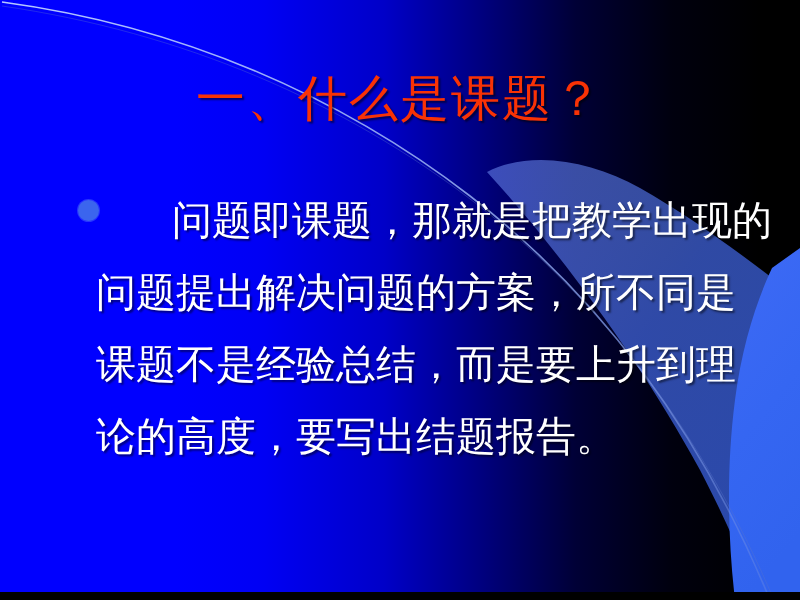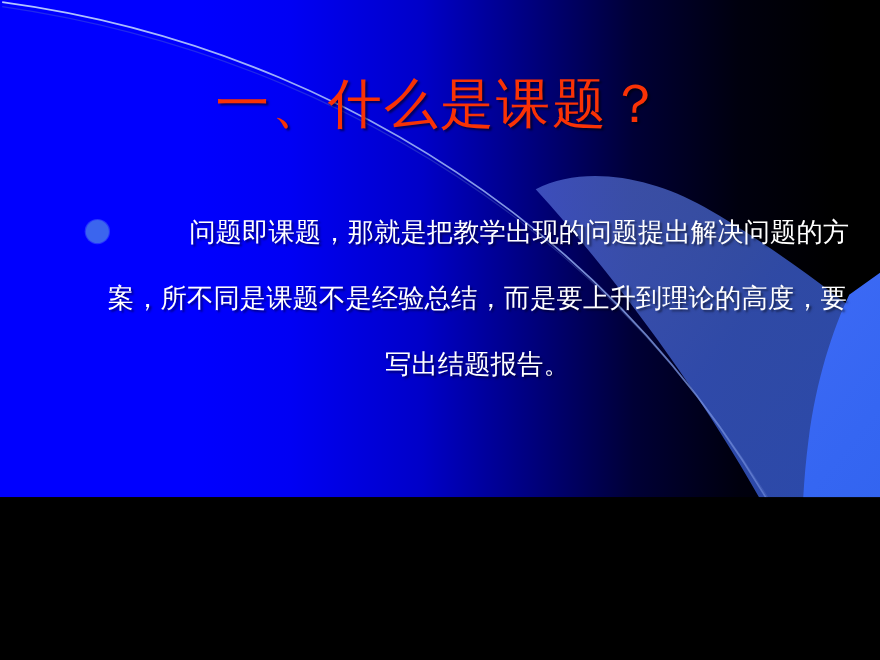--- a/index.html
+++ b/index.html
@@ -4,23 +4,23 @@
 <title>Slide</title>
 <style>
   html, body {
     margin: 0;
     padding: 0;
     background: #000;
   }
   #slide {
     position: relative;
     width: 800px;
-    height: 452px;
+    height: 592px;
     overflow: hidden;
-    font-family: Liberation Mono, monospace;
+    font-family: Liberation Sans, sans-serif;
     
     background: linear-gradient(to right,
         #0000FF 0%,
         #0000FF 22%,
         #0000F4 33%,
         #0000C8 48%,
         #000080 60%,
         #000036 72%,
         #00000E 84%,
         #000000 95%,
@@ -64,28 +64,27 @@
     left: 6px;
     top: 16px;
     width: 21px;
     height: 21px;
     border-radius: 50%;
     background: #3B65EE;
     box-shadow: 0 0 0 1px rgba(110,150,255,0.35);
   }
   #body-text {
     color: #FFFFFF;
-    font-size: 24px;
-    line-height: 60px;
+    font-size: 40px;
+    line-height: 72px;
     letter-spacing: 0px;
     text-indent: 76px;
     padding-left: 24px;
     text-shadow: 2px 2px 2px rgba(0,0,0,0.5);
     word-break: break-all;
-    text-align: center;
   }
 </style>
 </head>
 <body>
 
 <div id="slide">
 
   <svg id="bg-art" viewBox="0 0 800 600" preserveAspectRatio="none" aria-hidden="true">
     <defs>
       <clipPath id="clipSlide">

